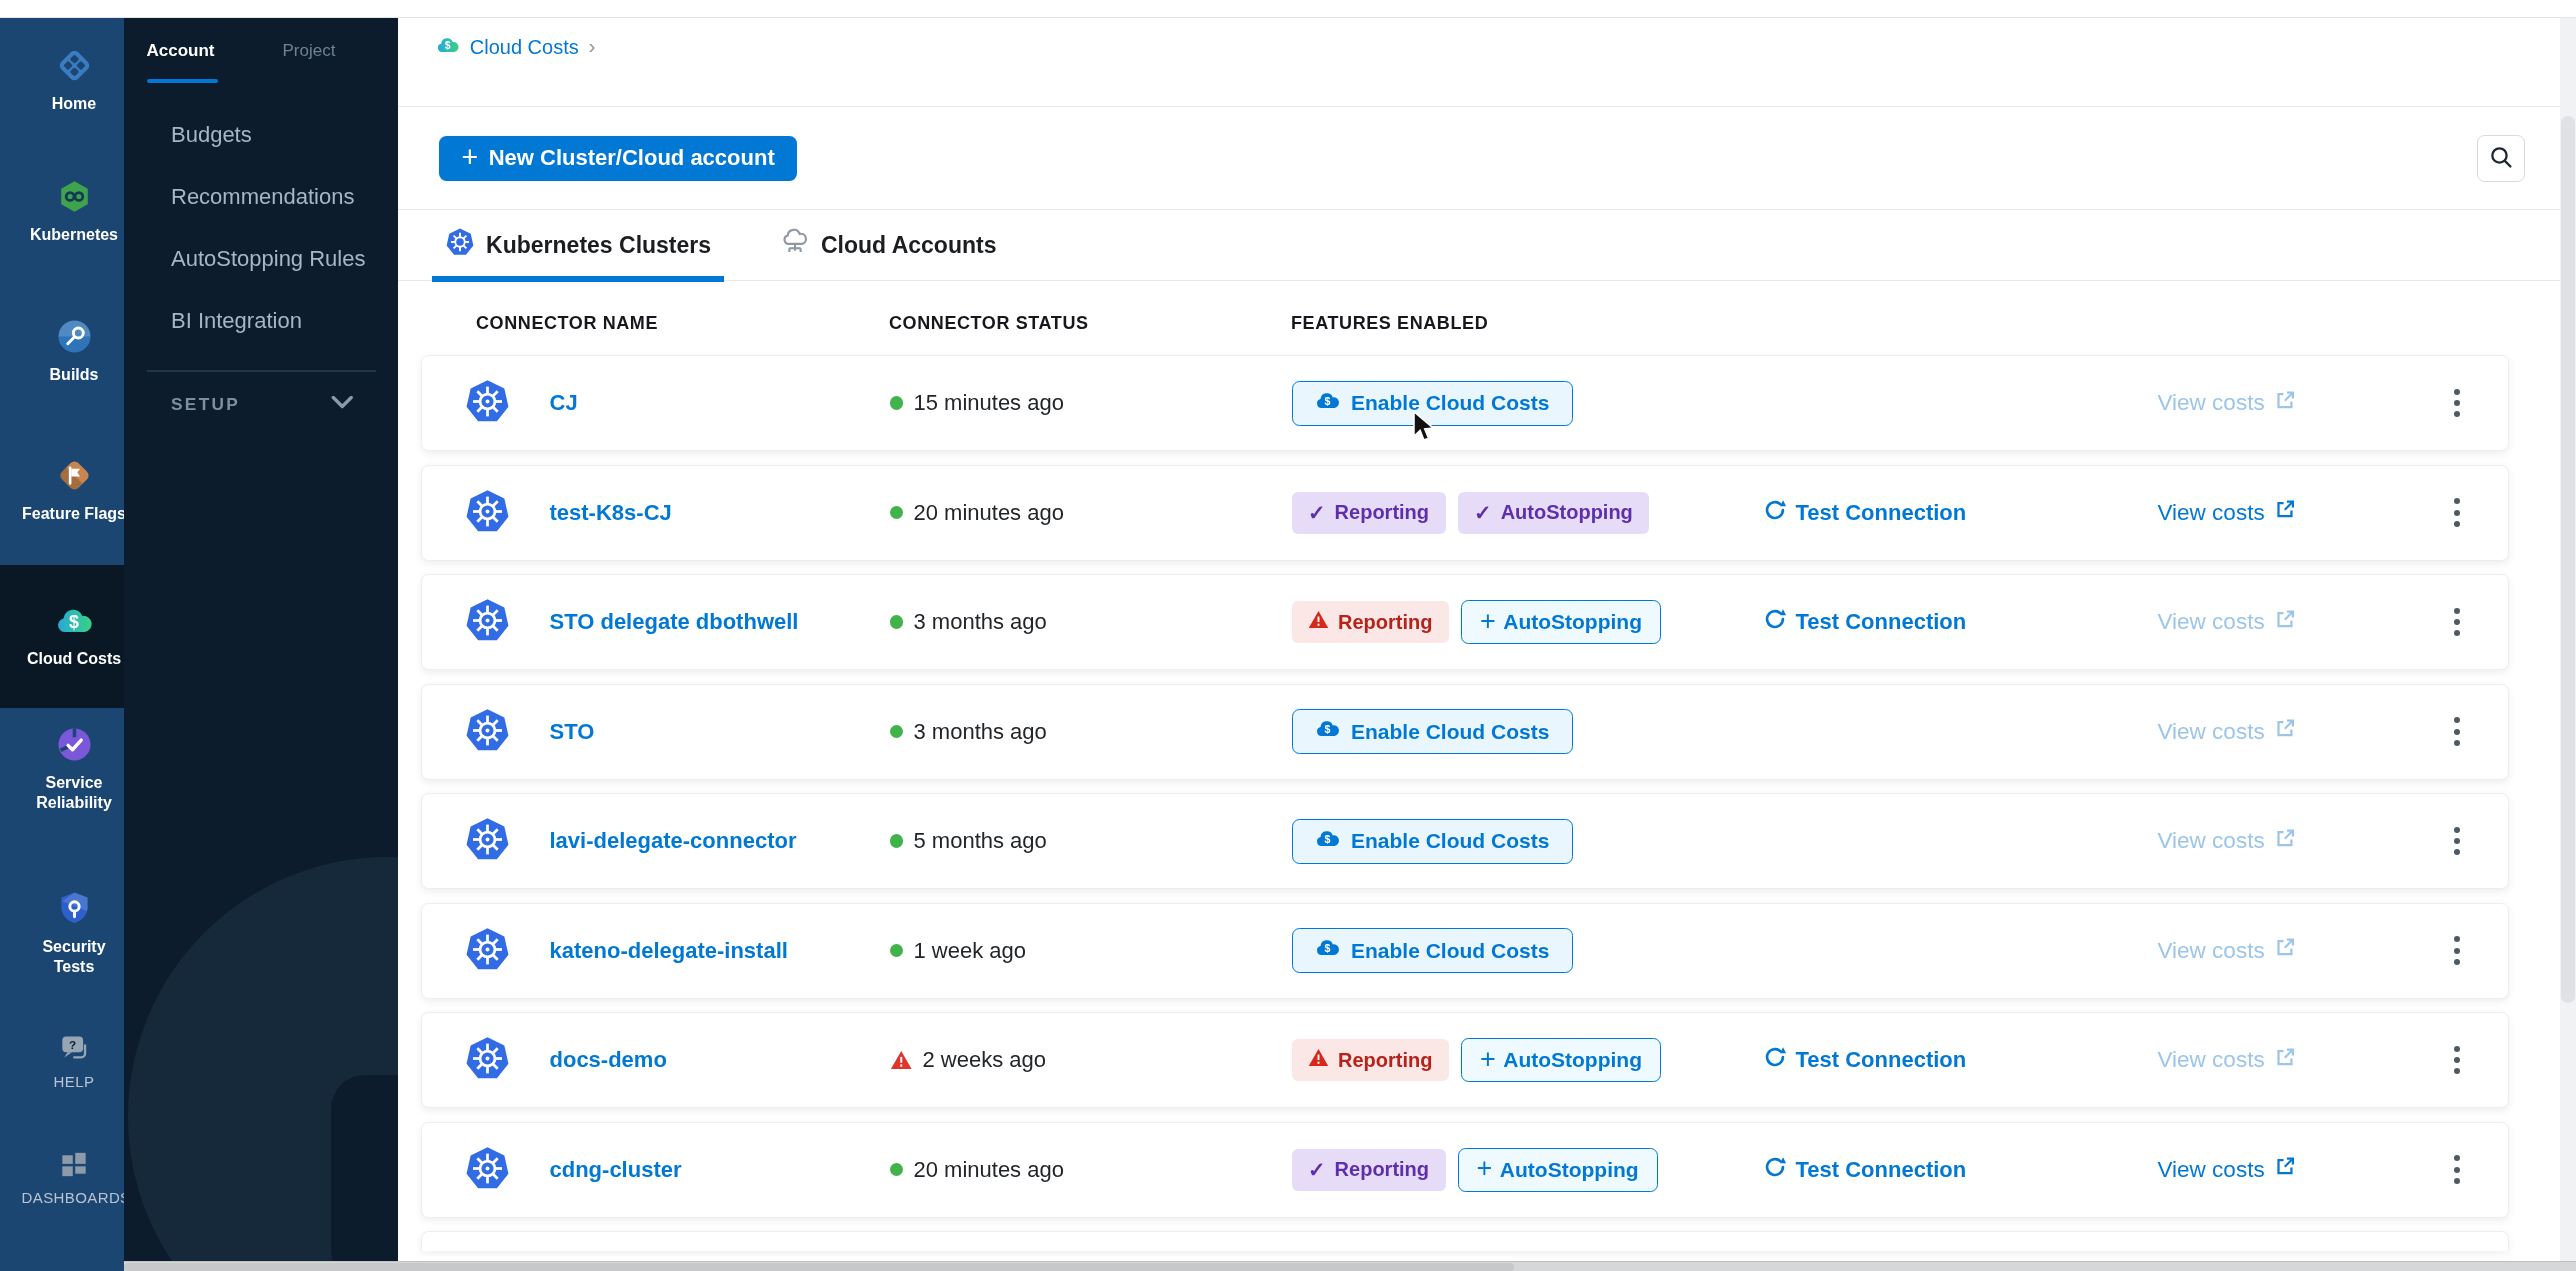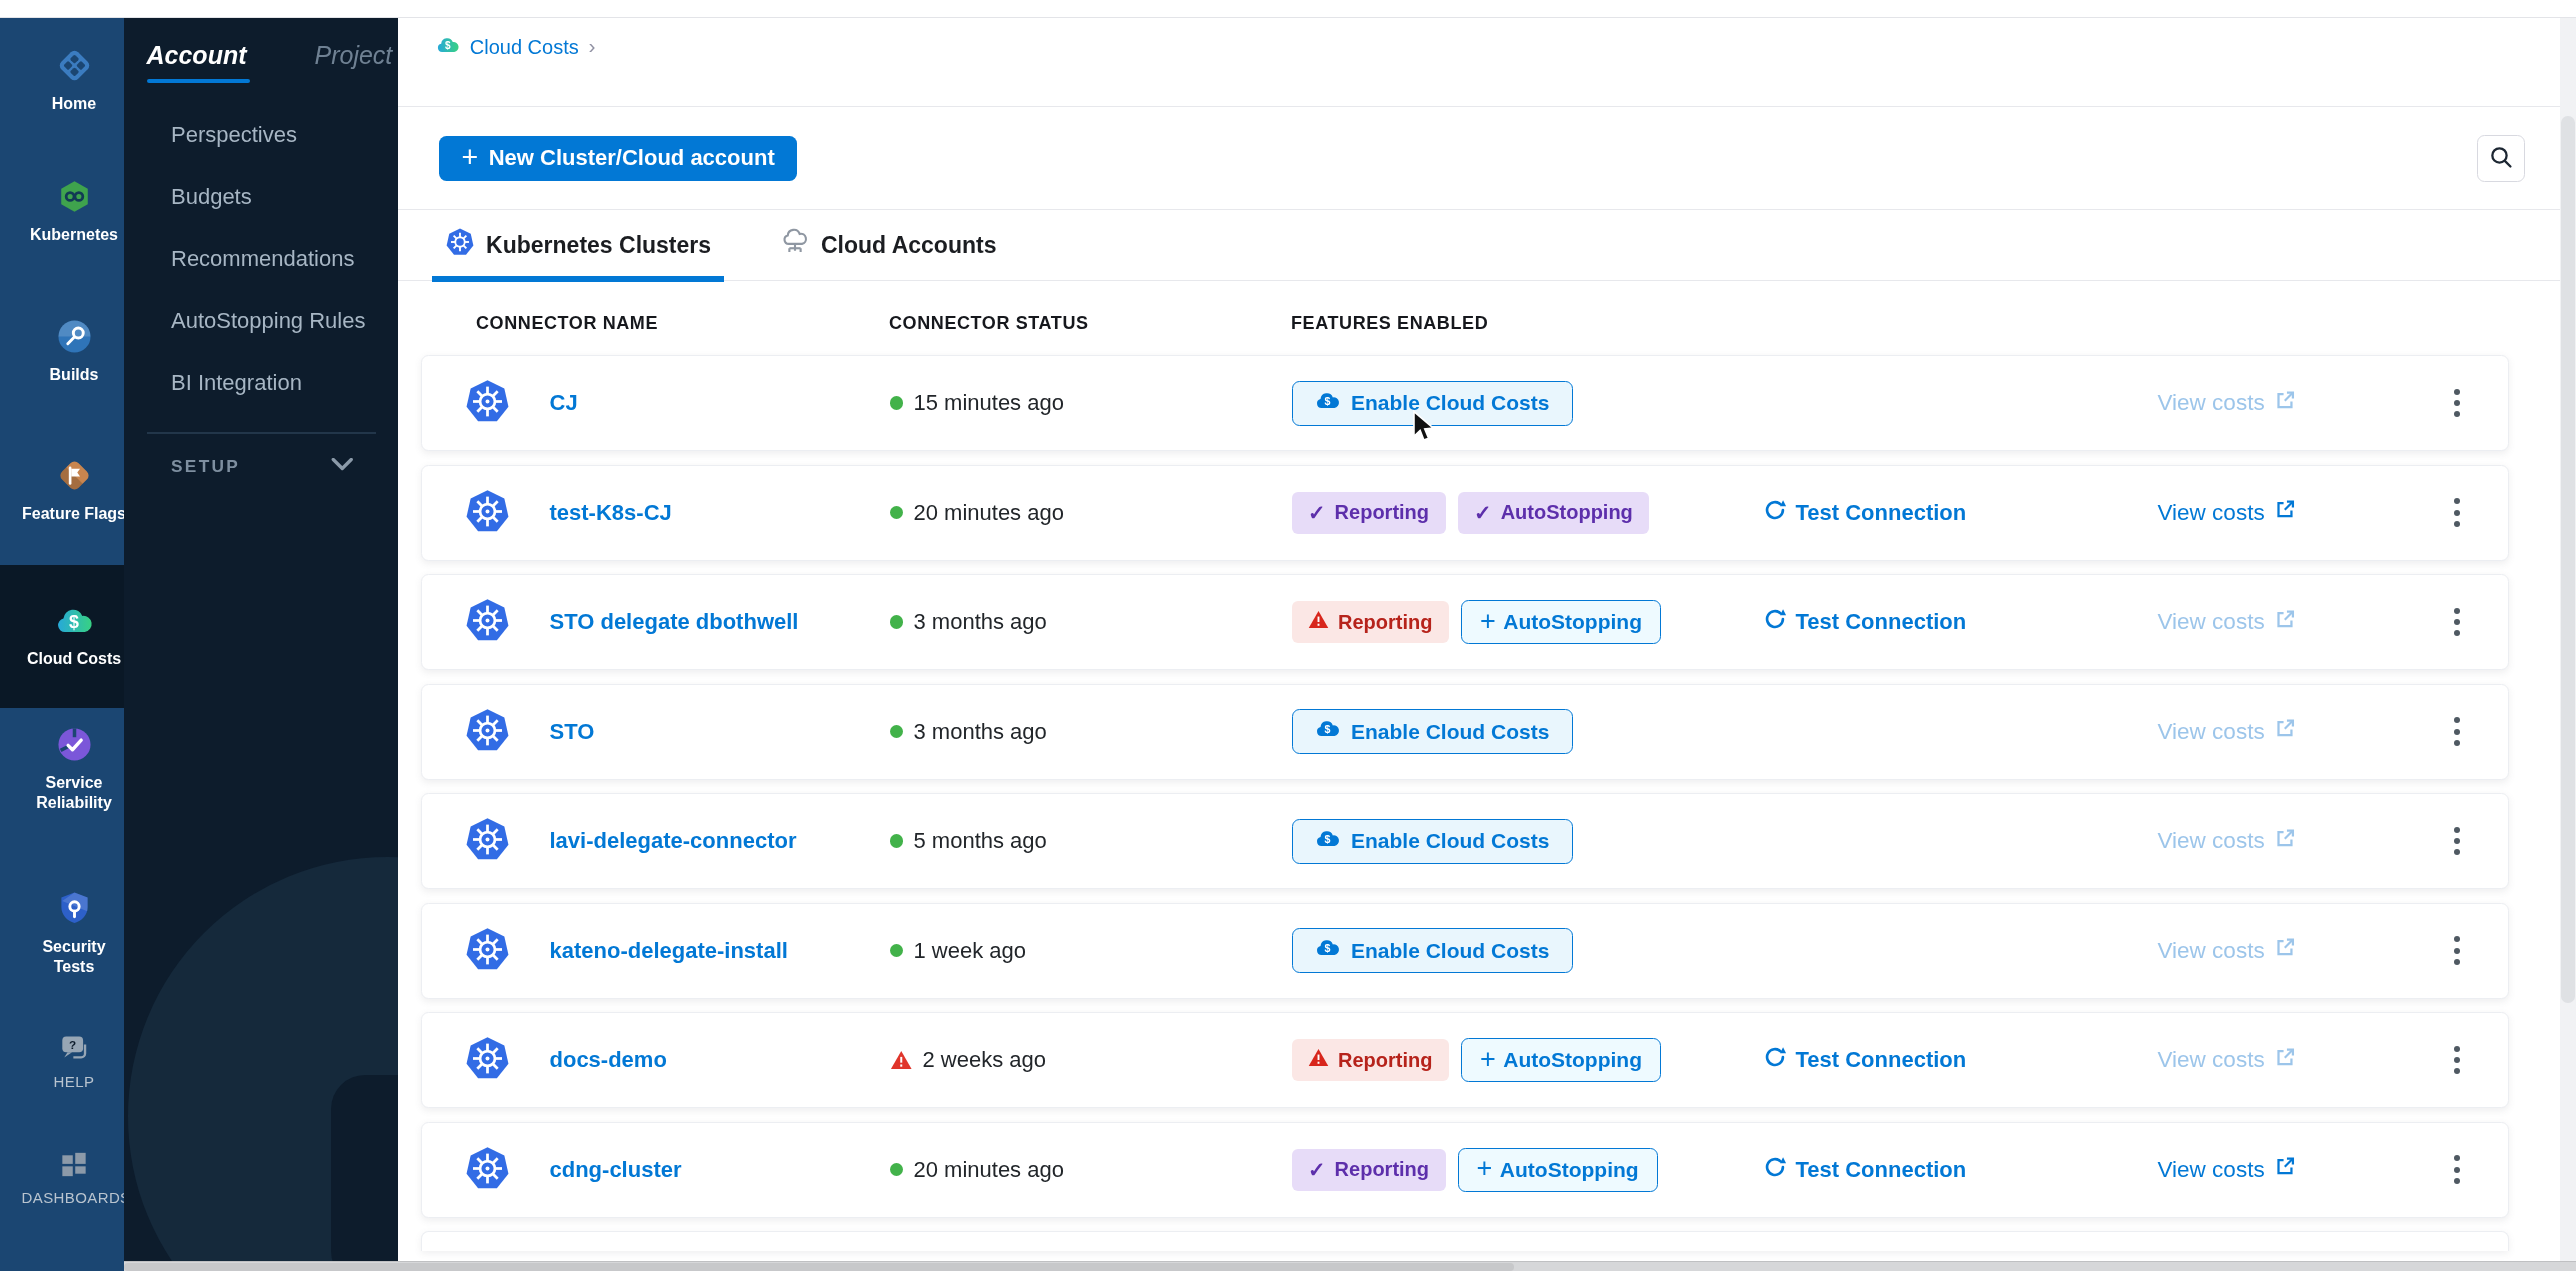--- a/index.html
+++ b/index.html
@@ -17,21 +17,21 @@
     align-items:center; gap:7.5px; cursor:pointer; text-align:center; }
   .rail-label { color:#ffffff; font-size:16px; font-weight:600; line-height:1.25; max-width:105px; }
   .rail-item.muted .rail-label { color:#b9c4cf; font-weight:500; font-size:15px; letter-spacing:0.4px; }
   .r0{top:30px} .r1{top:161px} .r2{top:301px} .r3{top:440px}
   .r4{top:547px; height:143px; background:#0a1826; justify-content:center;}
   .r5{top:709px} .r6{top:873px} .r7{top:1016px} .r8{top:1133px}
 
   
   .panel { width:274px; background:#0d1c2c; position:relative; flex:none; overflow:hidden; }
   .panel-tabs { display:flex; gap:68px; padding:22.5px 0 0 22.5px; height:65px; }
-  .ptab { position:relative; font-size:25px; color:#6f8193; cursor:pointer; padding-bottom:13.5px;font-style:italic; }
+  .ptab { position:relative; font-size:17px; color:#6f8193; cursor:pointer; padding-bottom:13.5px; }
   .ptab.active { color:#ffffff; font-weight:600; }
   .ptab.active::after { content:""; position:absolute; left:0; right:-3px; bottom:0;
     height:4.5px; background:#0278d5; border-radius:2.3px; }
   .panel-menu { list-style:none; margin-top:21px; }
   .panel-menu li { height:62px; display:flex; align-items:center; padding-left:47px;
     font-size:22px; color:#a7b6c4; cursor:pointer; }
   .panel-div { height:1.5px; background:#22364a; margin:18px 22.5px 0 22.5px; }
   .setup-row { display:flex; align-items:center; justify-content:space-between;
     padding:0 45px 0 47px; height:66px; cursor:pointer; }
   .setup-label { color:#7e8fa0; font-size:17.3px; font-weight:600; letter-spacing:2.3px; }
@@ -235,21 +235,20 @@
       <span class="rail-label">DASHBOARDS</span>
     </div>
   </nav>
 
   <nav class="panel">
     <div class="panel-tabs">
       <span class="ptab active">Account</span>
       <span class="ptab">Project</span>
     </div>
     <ul class="panel-menu">
-      <li>Perspectives</li>
       <li>Budgets</li>
       <li>Recommendations</li>
       <li>AutoStopping Rules</li>
       <li>BI Integration</li>
     </ul>
     <div class="panel-div"></div>
     <div class="setup-row">
       <span class="setup-label">SETUP</span>
       <span>
         <svg width="22.5" height="13.5" viewBox="0 0 14 9">

